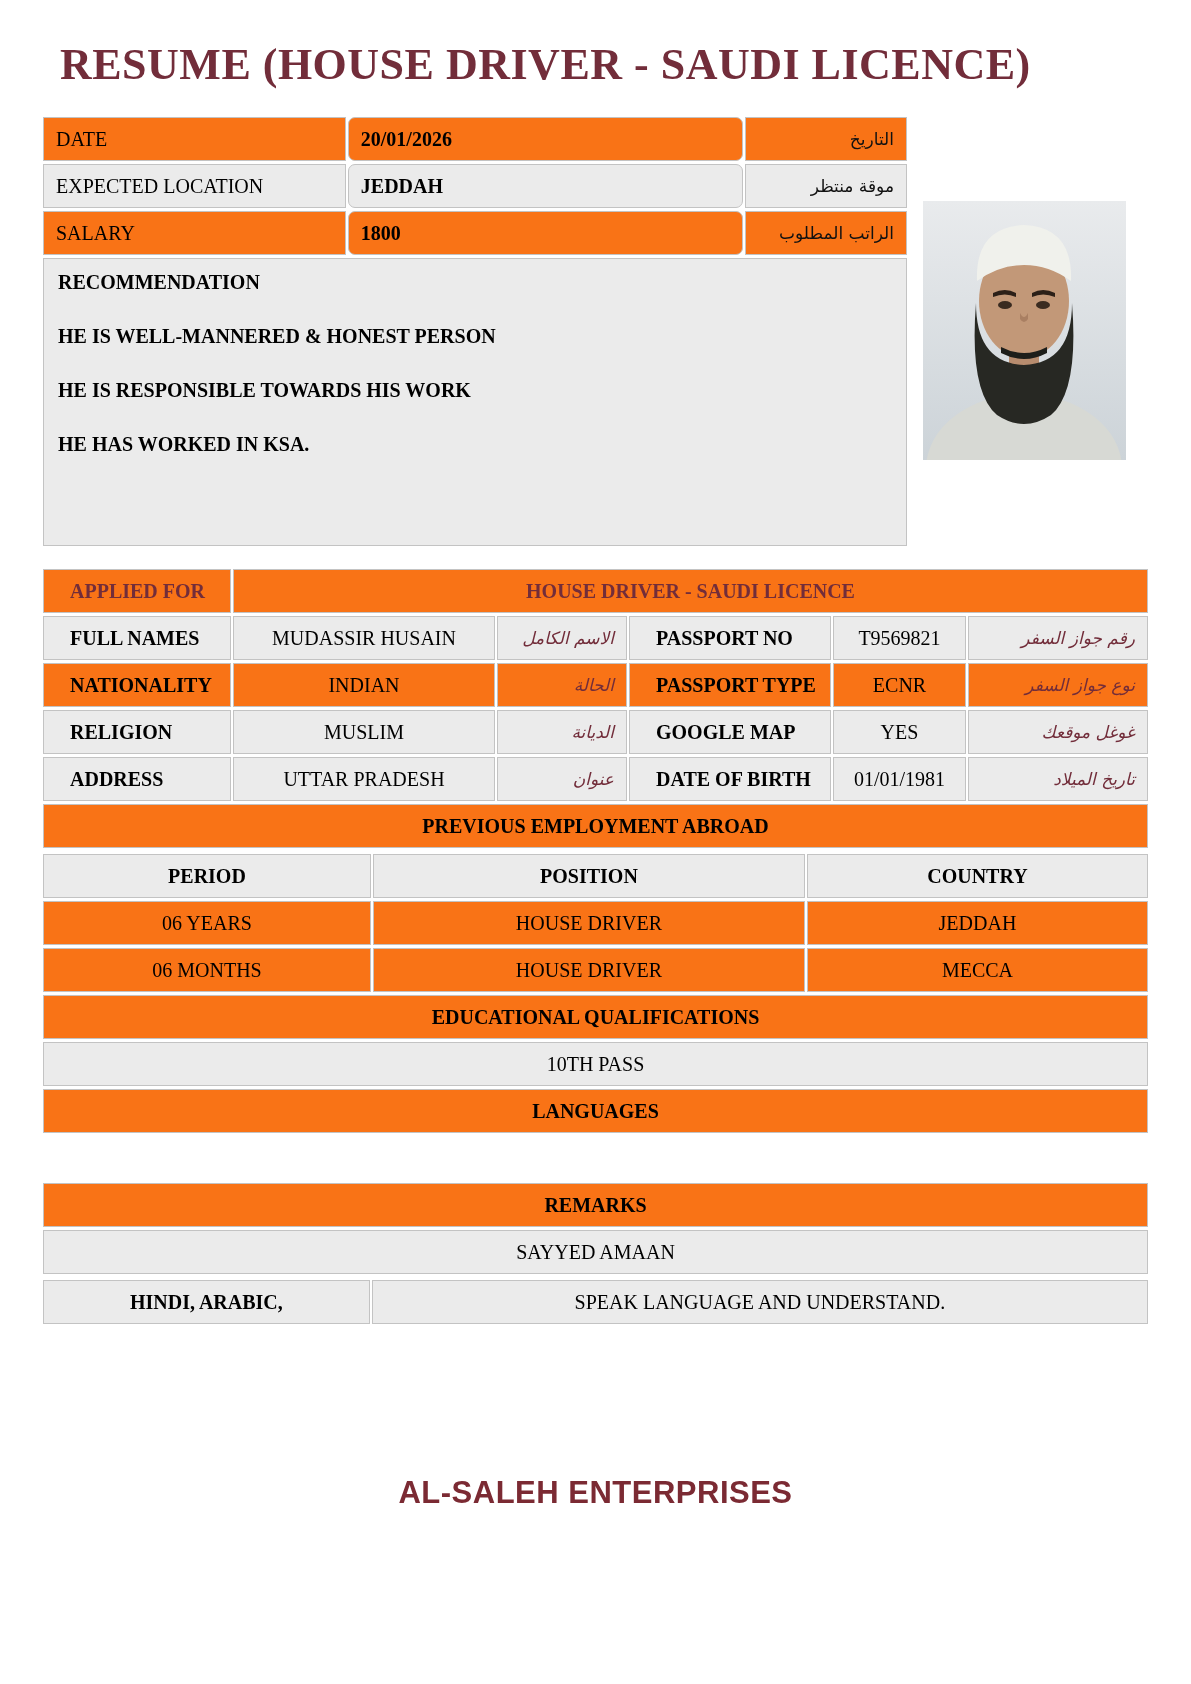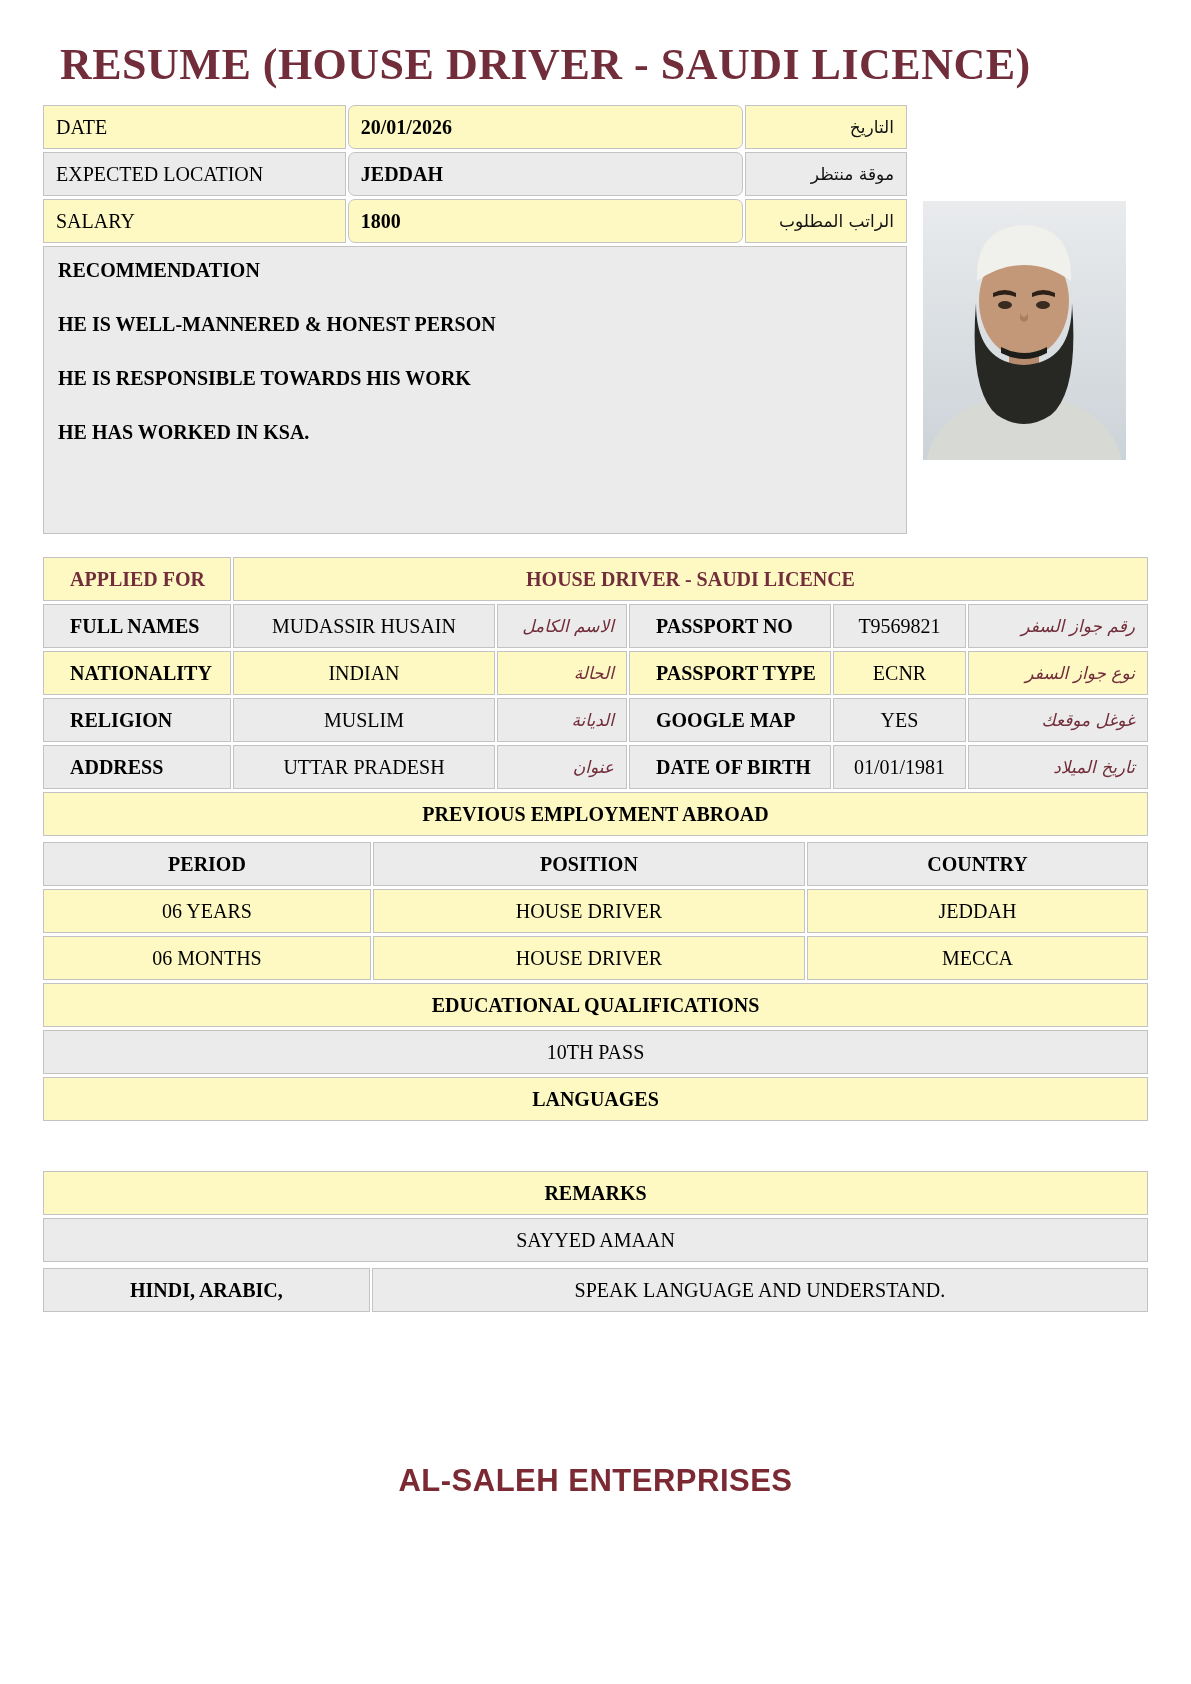--- a/index.html
+++ b/index.html
@@ -8,29 +8,29 @@
     --border:#c3c3c3;
     --footer:#7b2a33;
   }
   html,body{margin:0;padding:0;background:#ffffff;}
   body{
     width:1191px;height:1684px;overflow:hidden;
     font-family:"Liberation Serif", serif;color:#000;
   }
   .page{position:relative;width:1191px;height:1684px;padding-top:34px;box-sizing:border-box;}
   .title{
-    margin:0 0 6px 60px;
+    margin:0 0 18px 60px;
     font-size:44px;line-height:62px;font-weight:bold;
     color:var(--accent);letter-spacing:.5px;white-space:nowrap;
   }
   table{border-collapse:separate;border-spacing:2px 3px;margin-left:41px;}
   td{
     border:1px solid var(--border);
     font-size:20px;padding:3px 12px;vertical-align:middle;height:36px;
-    background:#fef9c3;
+    background:#f97316;
   }
   tr.alt td{background:var(--alt);}
   .t-header{width:868px;}
   .t-main{width:1109px;}
   .lbl{font-weight:bold;text-align:left;padding-left:26px;}
   .lbl-reg{text-align:left;}
   .val{text-align:center;}
   .val-b{text-align:left;font-weight:bold;border-radius:7px;}
   .ar{
     text-align:right;font-family:"DejaVu Sans", sans-serif;font-size:17px;margin-top:8px;

